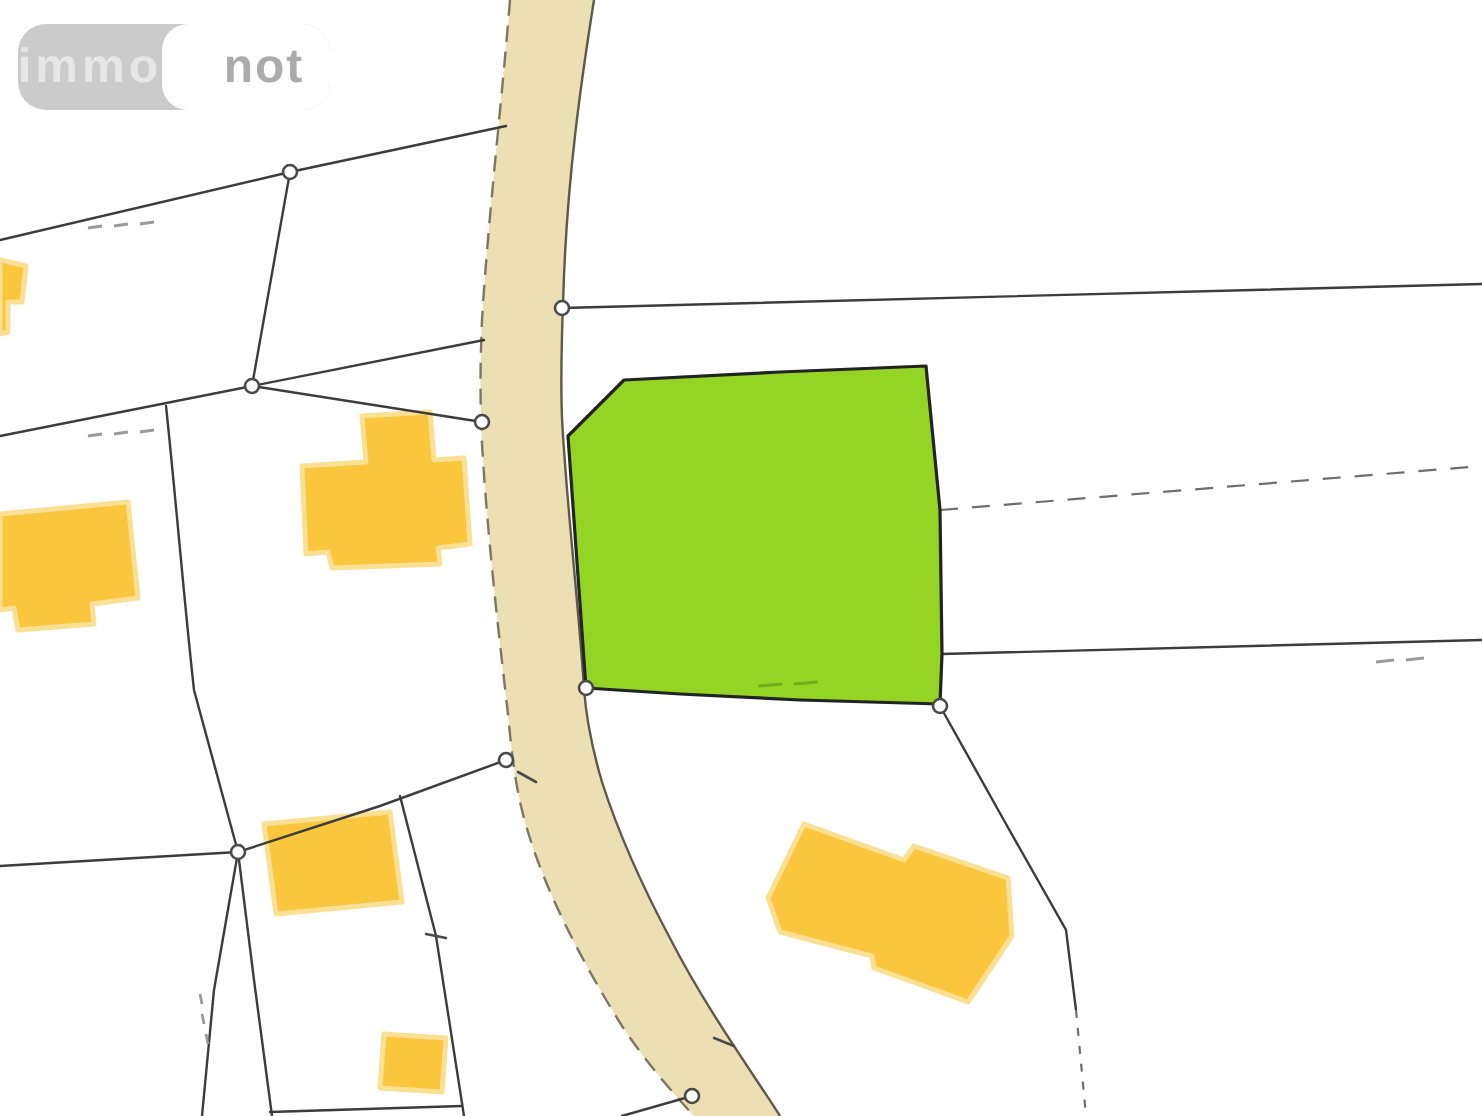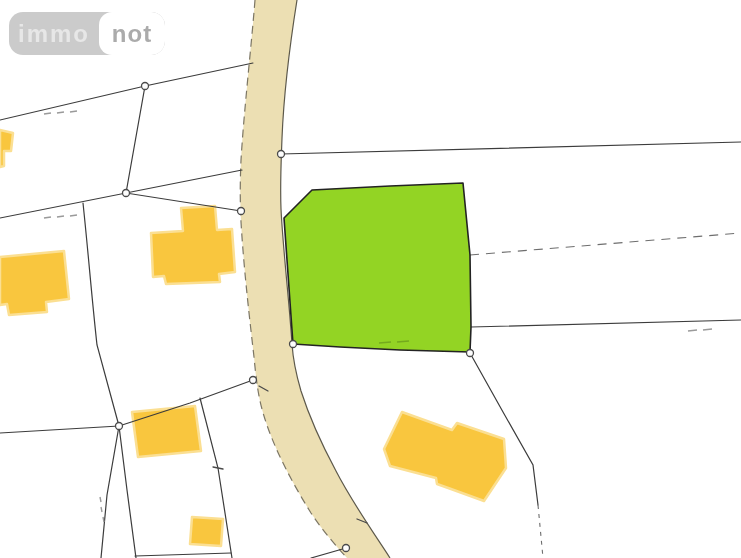--- a/index.html
+++ b/index.html
@@ -102,16 +102,16 @@
       <circle cx="253" cy="380" r="3.5"></circle>
       <circle cx="293" cy="344" r="3.5"></circle>
       <circle cx="119" cy="426" r="3.5"></circle>
       <circle cx="470" cy="353" r="3.5"></circle>
       <circle cx="346" cy="548" r="3.5"></circle>
     </g>
   </svg>
 
   <div class="logo" style="background-color: rgb(203, 203, 203);">
     <span class="logo-immo" style="color: rgb(231, 231, 231);">immo</span>
-    <span class="logo-not" style="background-color: rgb(255, 255, 255); color: rgb(171, 171, 171);">not</span>
+    <span class="logo-not" style="background-color: rgb(255, 255, 255); color: rgb(171, 171, 171); padding-left: 18px;">not</span>
   </div>
 
 </div>
 
 </body></html>

